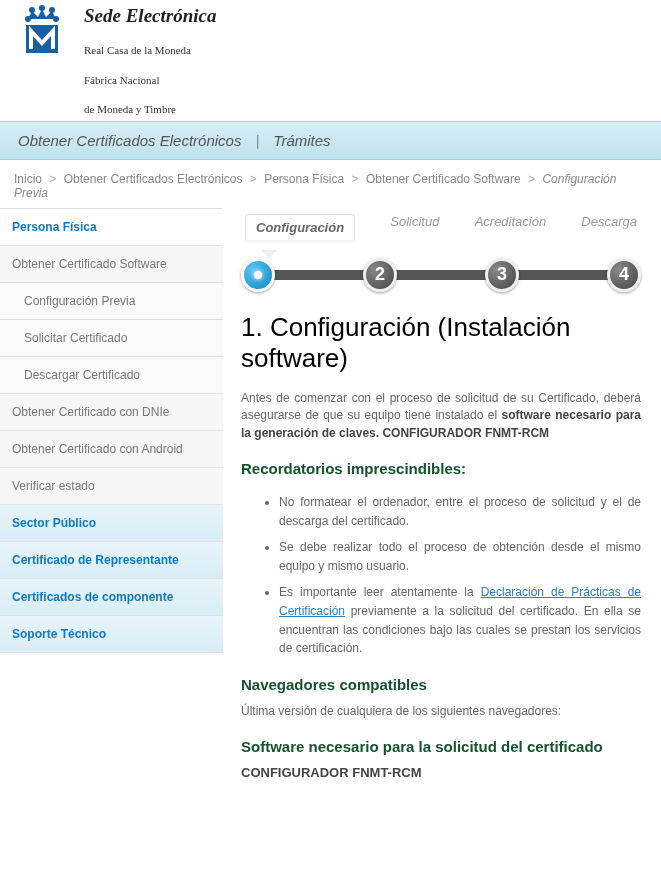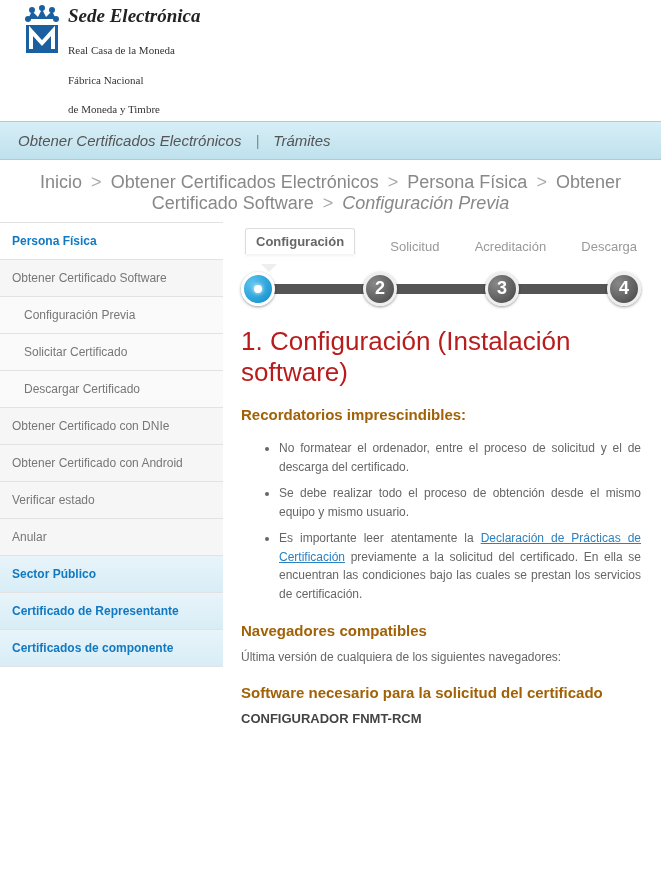--- a/index.html
+++ b/index.html
@@ -1,60 +1,60 @@
 <!DOCTYPE html>
 <html><head>
   <meta charset="utf-8">
   <style>
     * { box-sizing: border-box; margin: 0; padding: 0; }
     body { font-family: Arial, sans-serif; font-size: 13px; color: #555; width: 661px; }
     
     .header { background: #fff; padding: 5px 20px; display: flex; align-items: flex-start; gap: 12px; }
-    .logo-block { display: flex; align-items: flex-start; gap: 4px; }
+    .logo-block { display: flex; align-items: flex-start; gap: 20px; }
     .logo-svg { width: 44px; height: 50px; }
     .header-text { }
     .header-title { font-family: 'Times New Roman', serif; font-style: italic; font-size: 19px; font-weight: bold; color: #222; }
     .header-sub { font-family: 'Times New Roman', serif; font-size: 11px; color: #333; line-height: 1.15; margin-top: 17px; }
 
     .navbar { background: linear-gradient(#d7eef6, #bfe1ed); border-top: 1px solid #a3d0e0; border-bottom: 1px solid #a3d0e0; padding: 10px 18px; display: flex; align-items: center; gap: 14px; font-style: italic; color: #555; font-size: 15px; }
     .nav-sep { color: #888; }
     .nav-item { cursor: pointer; color: #555; }
 
-    .breadcrumb { padding: 12px 14px 8px; font-size: 18px; color: #888; text-align: center; }
+    .breadcrumb { padding: 12px 14px 8px; font-size: 12px; color: #888; }
     .breadcrumb span { color: #888; }
     .breadcrumb .bc-sep { margin: 0 4px; color: #aaa; }
     .breadcrumb .bc-current { font-style: italic; color: #888; }
 
     .layout { display: flex; align-items: flex-start; }
     .sidebar { width: 223px; flex-shrink: 0; }
     .sb-item, .sb-sub, .sb-subsub { display: block; padding: 11px 12px; font-size: 12px; color: #777; border-bottom: 1px solid #e2e2e2; cursor: pointer; }
     .sb-item.active { color: #1179c2; font-weight: bold; border-top: 1px solid #e2e2e2;}
     .sb-sub { padding-left: 12px; background: #f6f6f6; }
     .sb-subsub { padding-left: 24px; background: #fafafa; }
     .sb-link { color: #1179c2; font-weight: bold; background: linear-gradient(#e8f4fa,#d8edf6); }
 
     .main { flex: 1; padding: 0 20px 30px 18px; }
     
     .stepper { position: relative; height: 80px; margin: 6px 0 18px; }
-    .step-labels { display: flex; justify-content: space-between; color: #999; font-size: 13px; padding: 0 4px; align-items: flex-end; }
+    .step-labels { display: flex; justify-content: space-between; font-style: italic; color: #999; font-size: 13px; padding: 0 4px; }
     .step-labels .active-step { color: #666; font-weight: 600; }
     .step-tab-active { border: 1px solid #ddd; border-bottom: none; border-radius: 3px 3px 0 0; padding: 5px 10px; background: #fff; box-shadow: 0 2px 3px rgba(0,0,0,0.05); display: inline-block; }
     .step-bar { position: relative; margin-top: 18px; height: 34px; }
     .bar-line { position: absolute; top: 50%; left: 28px; right: 28px; height: 10px; background: #555; transform: translateY(-50%); border-radius: 5px; }
     .circles { position: relative; display: flex; justify-content: space-between; align-items: center; }
     .circle { width: 34px; height: 34px; border-radius: 50%; display: flex; align-items: center; justify-content: center; font-size: 18px; font-weight: bold; border: 3px solid #ddd; box-shadow: 0 1px 3px rgba(0,0,0,0.4); }
     .circle.c1 { background: radial-gradient(circle at 30% 30%, #5dc3ef, #088ac9); color: #fff; border-color: #fff; }
     .circle.cn { background: radial-gradient(circle at 30% 30%, #888, #444); color: #fff; border-color: #eee; }
     .circle.c1::after { content:""; width:8px; height:8px; background:#fff; border-radius:50%; box-shadow:0 0 4px #fff;}
     .arrow-down { position:absolute; left:20px; top:-8px; width:0; height:0; border-left:8px solid transparent; border-right:8px solid transparent; border-top:8px solid #eee; }
 
-    h1.page-title { font-size: 26px; font-weight: normal; color: #b91c1c; margin: 14px 0 16px; }
+    h1.page-title { font-size: 26px; font-weight: normal; color: #000000; margin: 14px 0 16px; }
     .para { font-size: 12px; color: #666; margin-bottom: 10px; text-align: justify; line-height: 1.45; }
     .para b { color: #444; }
-    h2.section-title { color: #a16207; font-size: 15px; font-weight: bold; margin: 18px 0 10px; }
+    h2.section-title { color: #14532d; font-size: 15px; font-weight: bold; margin: 18px 0 10px; }
     ul.bullets { list-style: disc; padding-left: 38px; margin: 16px 0 12px; }
     ul.bullets li { font-size: 12px; color: #666; line-height: 1.55; margin-bottom: 8px; text-align: justify; }
     ul.bullets li.tight { margin-bottom: 4px; text-align: left; }
     a.inline-link { color: #2b81c1; text-decoration: underline; }
     h3.sub-title { font-size: 13px; font-weight: bold; color: #444; margin: 10px 0 6px; }
   </style>
 </head>
 <body>
 
 <div class="header">
@@ -101,24 +101,24 @@
 <div class="layout">
   <div class="sidebar">
     <div class="sb-item active">Persona Física</div>
     <div class="sb-sub">Obtener Certificado Software</div>
     <div class="sb-subsub">Configuración Previa</div>
     <div class="sb-subsub">Solicitar Certificado</div>
     <div class="sb-subsub">Descargar Certificado</div>
     <div class="sb-sub">Obtener Certificado con DNIe</div>
     <div class="sb-sub">Obtener Certificado con Android</div>
     <div class="sb-sub">Verificar estado</div>
-    <div class="sb-sub">Anular</div>
     <div class="sb-item sb-link">Sector Público</div>
     <div class="sb-item sb-link">Certificado de Representante</div>
     <div class="sb-item sb-link">Certificados de componente</div>
+    <div class="sb-item sb-link">Soporte Técnico</div>
   </div>
 
   <div class="main">
     <div class="stepper">
       <div class="step-labels">
         <span class="step-tab-active active-step">Configuración</span>
         <span>Solicitud</span>
         <span>Acreditación</span>
         <span>Descarga</span>
       </div>
@@ -128,20 +128,21 @@
         <div class="circles">
           <div class="circle c1"></div>
           <div class="circle cn">2</div>
           <div class="circle cn">3</div>
           <div class="circle cn">4</div>
         </div>
       </div>
     </div>
 
     <h1 class="page-title">1. Configuración (Instalación software)</h1>
+    <p class="para"><span>Antes de comenzar con el proceso de solicitud de su Certificado, deberá asegurarse de que su equipo tiene instalado el </span><b>software necesario para la generación de claves. CONFIGURADOR FNMT-RCM</b></p>
 
     <h2 class="section-title">Recordatorios imprescindibles:</h2>
     <ul class="bullets">
       <li>No formatear el ordenador, entre el proceso de solicitud y el de descarga del certificado.</li>
       <li>Se debe realizar todo el proceso de obtención desde el mismo equipo y mismo usuario.</li>
       <li><span>Es importante leer atentamente la </span><a href="#" class="inline-link">Declaración de Prácticas de Certificación</a><span> previamente a la solicitud del certificado. En ella se encuentran las condiciones bajo las cuales se prestan los servicios de certificación.</span></li>
     </ul>
 
     <h2 class="section-title">Navegadores compatibles</h2>
     <p class="para">Última versión de cualquiera de los siguientes navegadores:</p>

